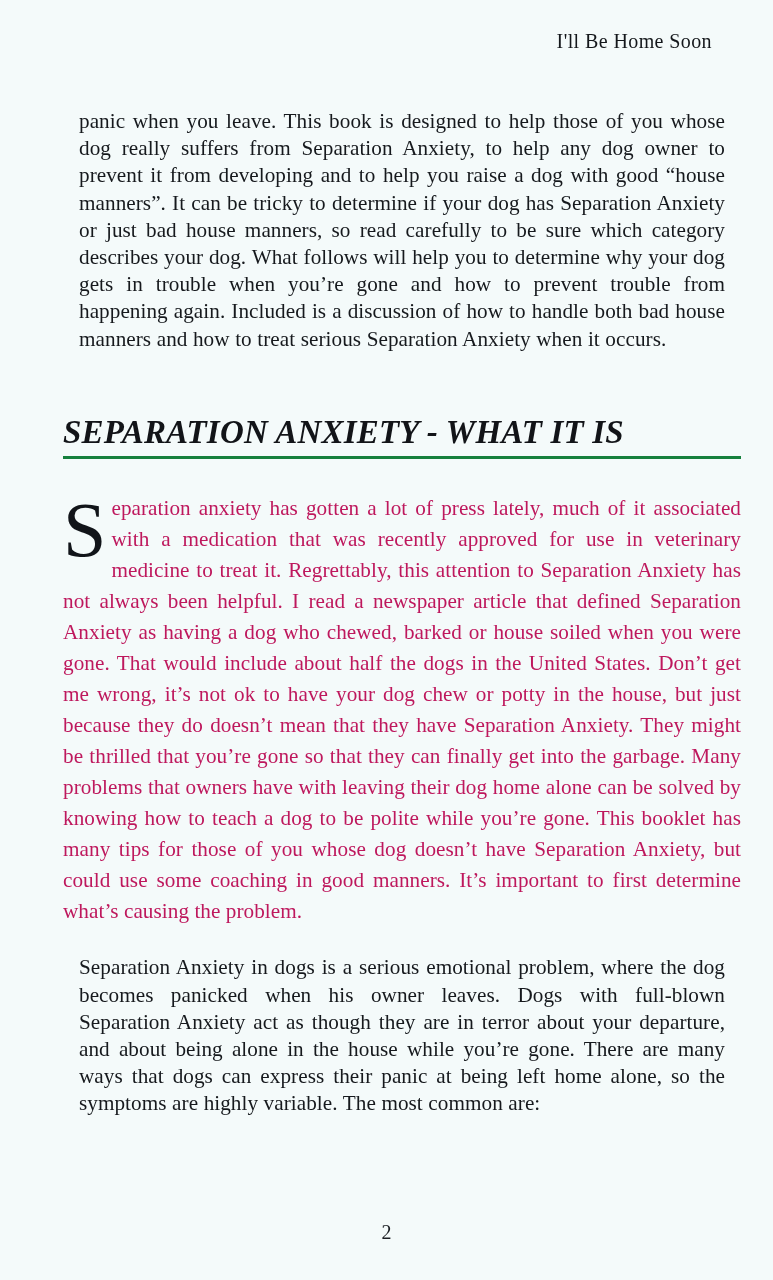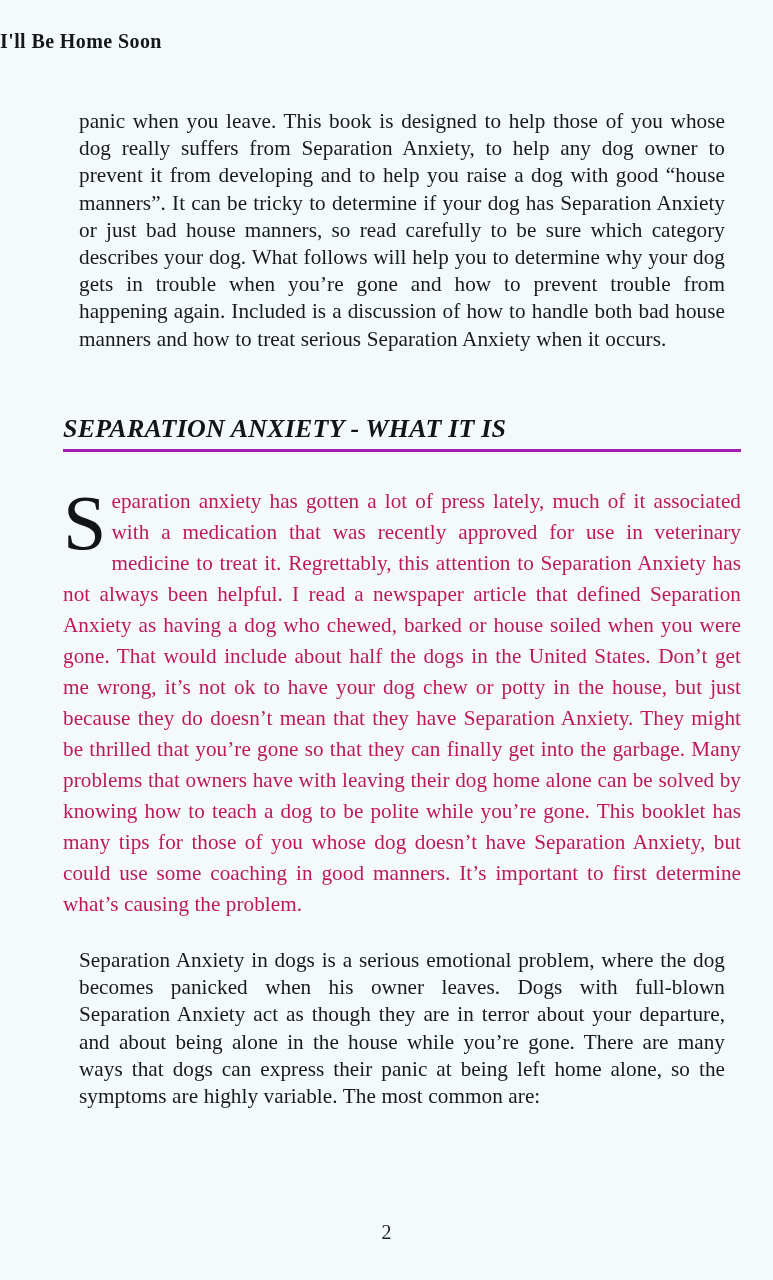--- a/index.html
+++ b/index.html
@@ -22,23 +22,23 @@
     height: 1280px;
     box-sizing: border-box;
   }
 
   
   .running-header {
     position: absolute;
     top: 30px;
     left: 0;
     width: 712px;
-    text-align: left;
+    text-align: right;
     font-size: 20px;
-    font-weight: bold;
+    font-weight: normal;
     letter-spacing: 0.4px;
     color: #14171b;
   }
 
   
   .column {
     position: absolute;
     left: 63px;
     top: 92px;
     width: 678px;
@@ -52,26 +52,26 @@
     text-justify: inter-word;
     letter-spacing: 0.05px;
     word-spacing: 0.2px;
     color: #16191d;
   }
 
   
   .section-heading {
     margin: 0;
     padding: 0 0 6px 0;
-    font-size: 26px;
+    font-size: 33px;
     font-style: italic;
     font-weight: bold;
     letter-spacing: 0.2px;
     color: #121418;
-    border-bottom: 3px solid #a21caf;
+    border-bottom: 3px solid #15803d;
     line-height: 1.08;
     white-space: nowrap;
   }
 
   .heading-block {
     margin-top: 62px;
     margin-bottom: 34px;
   }
 
   

